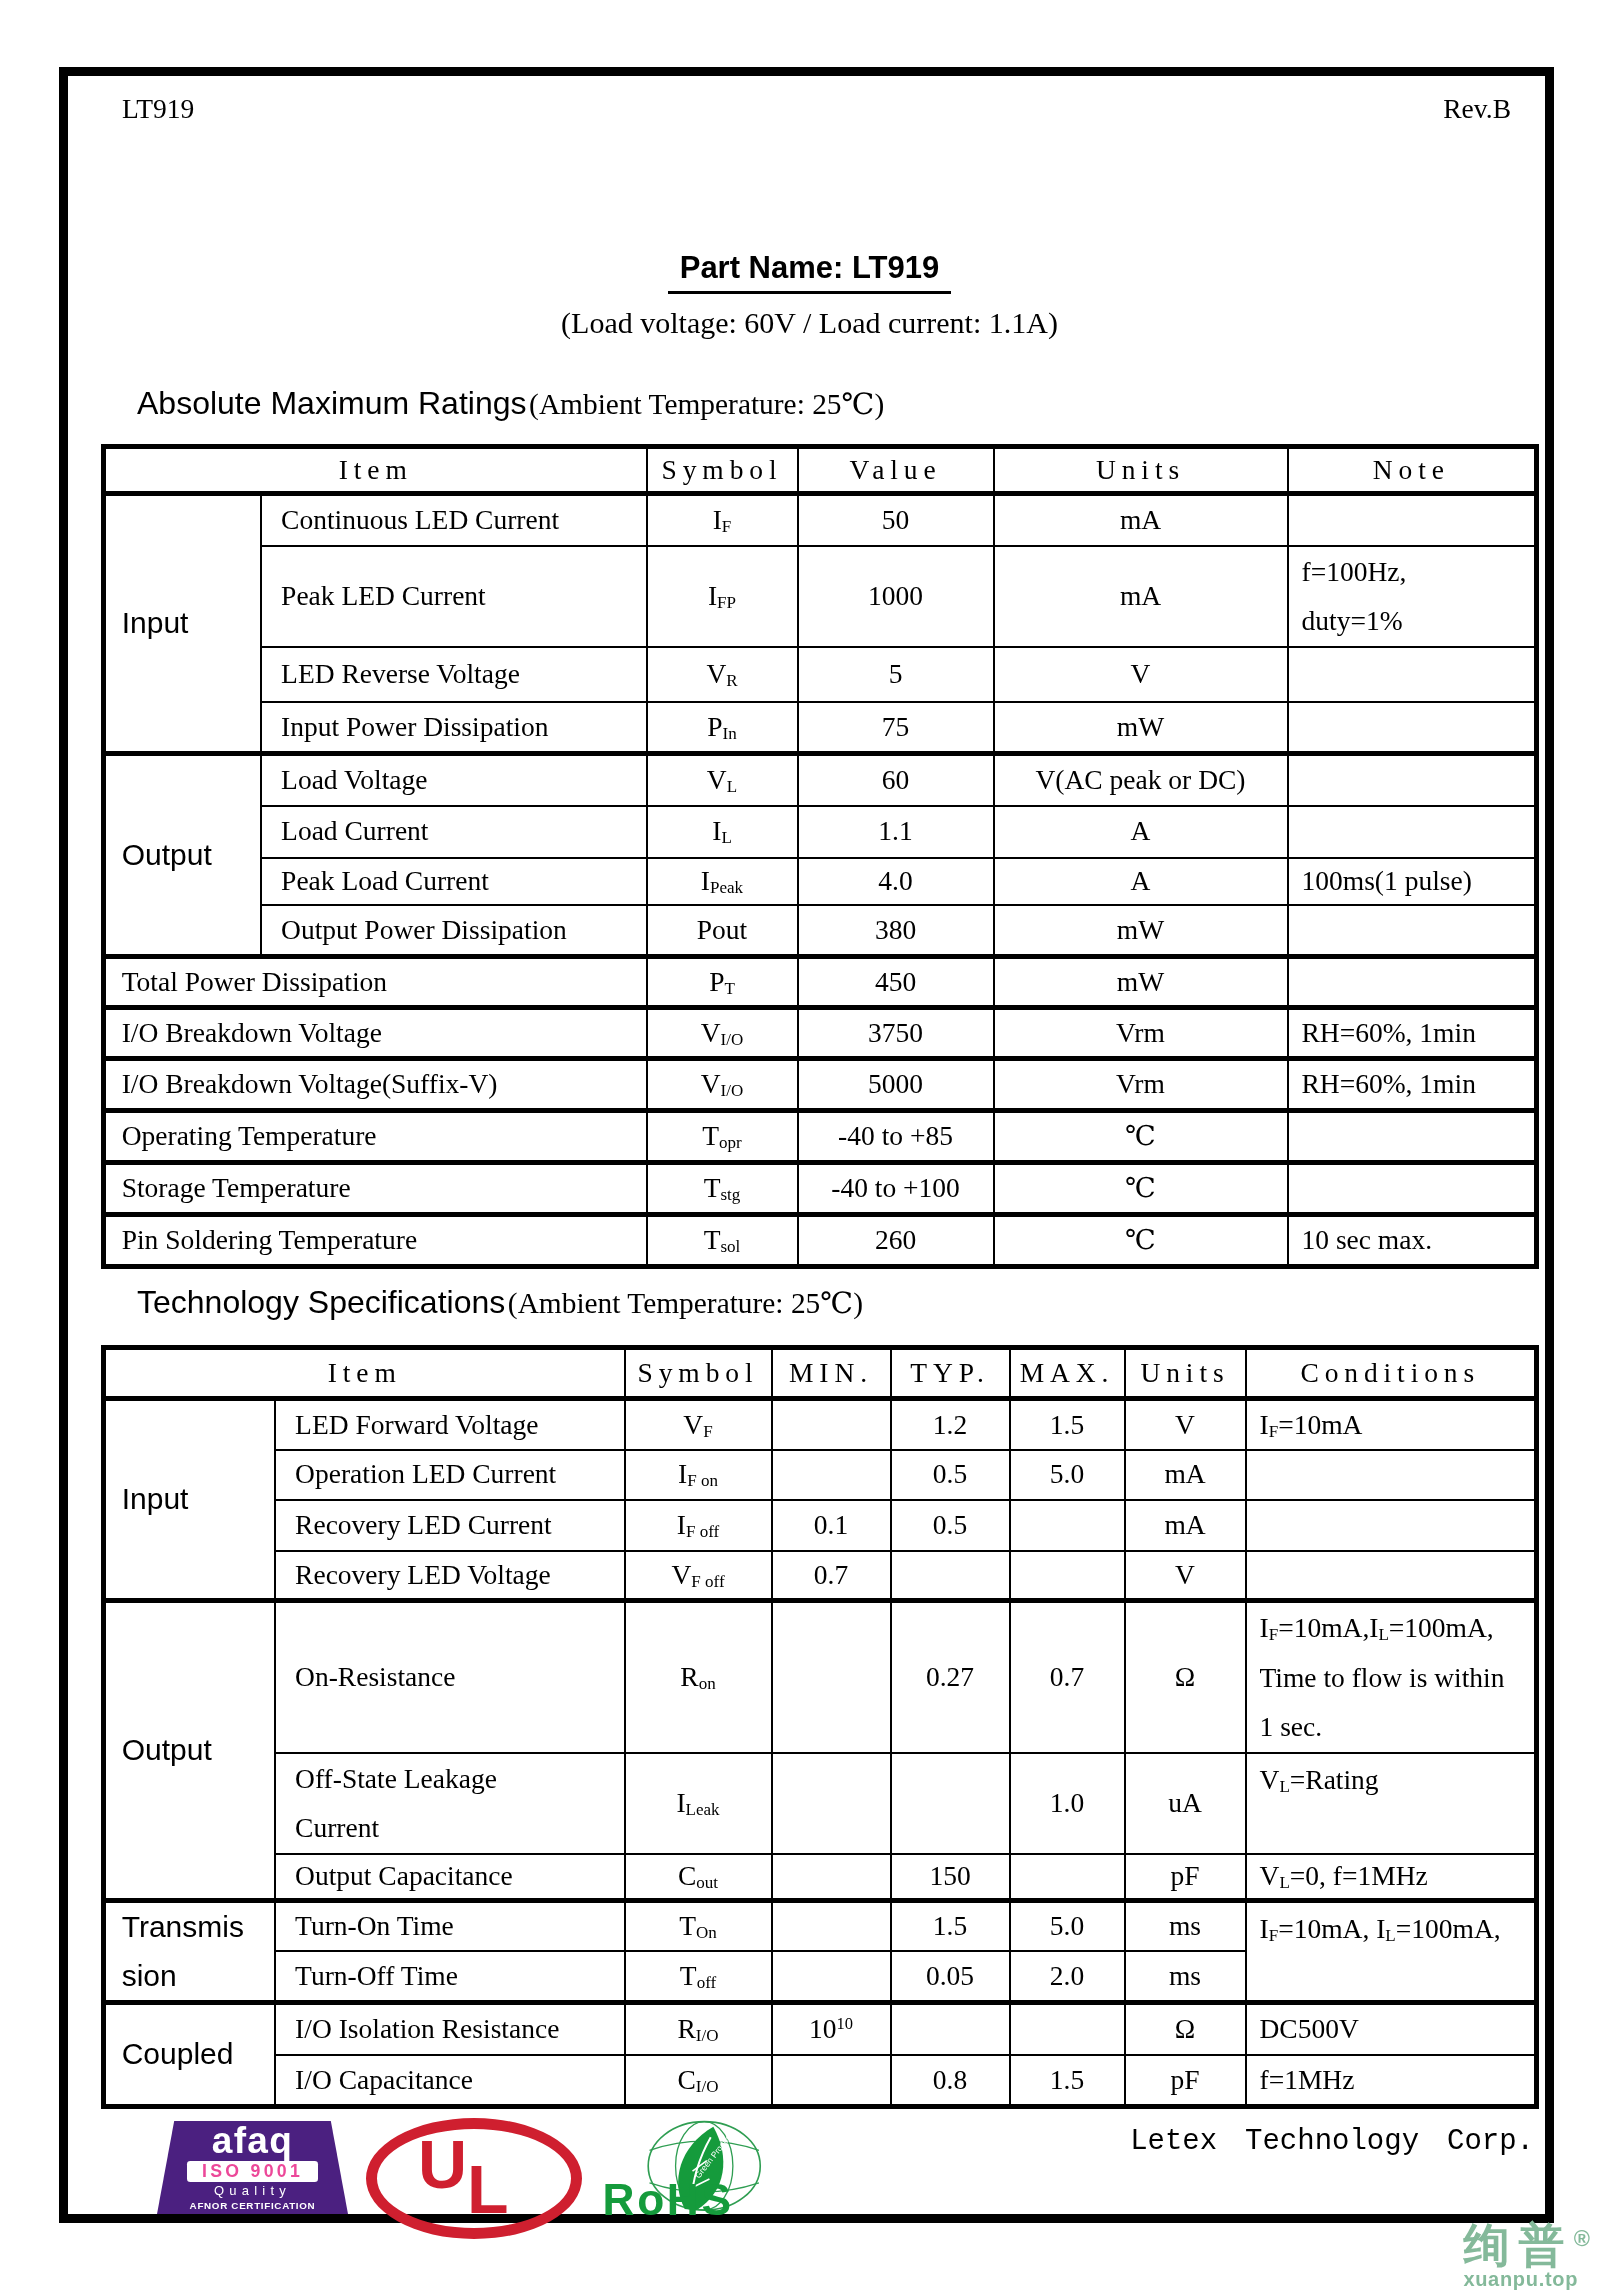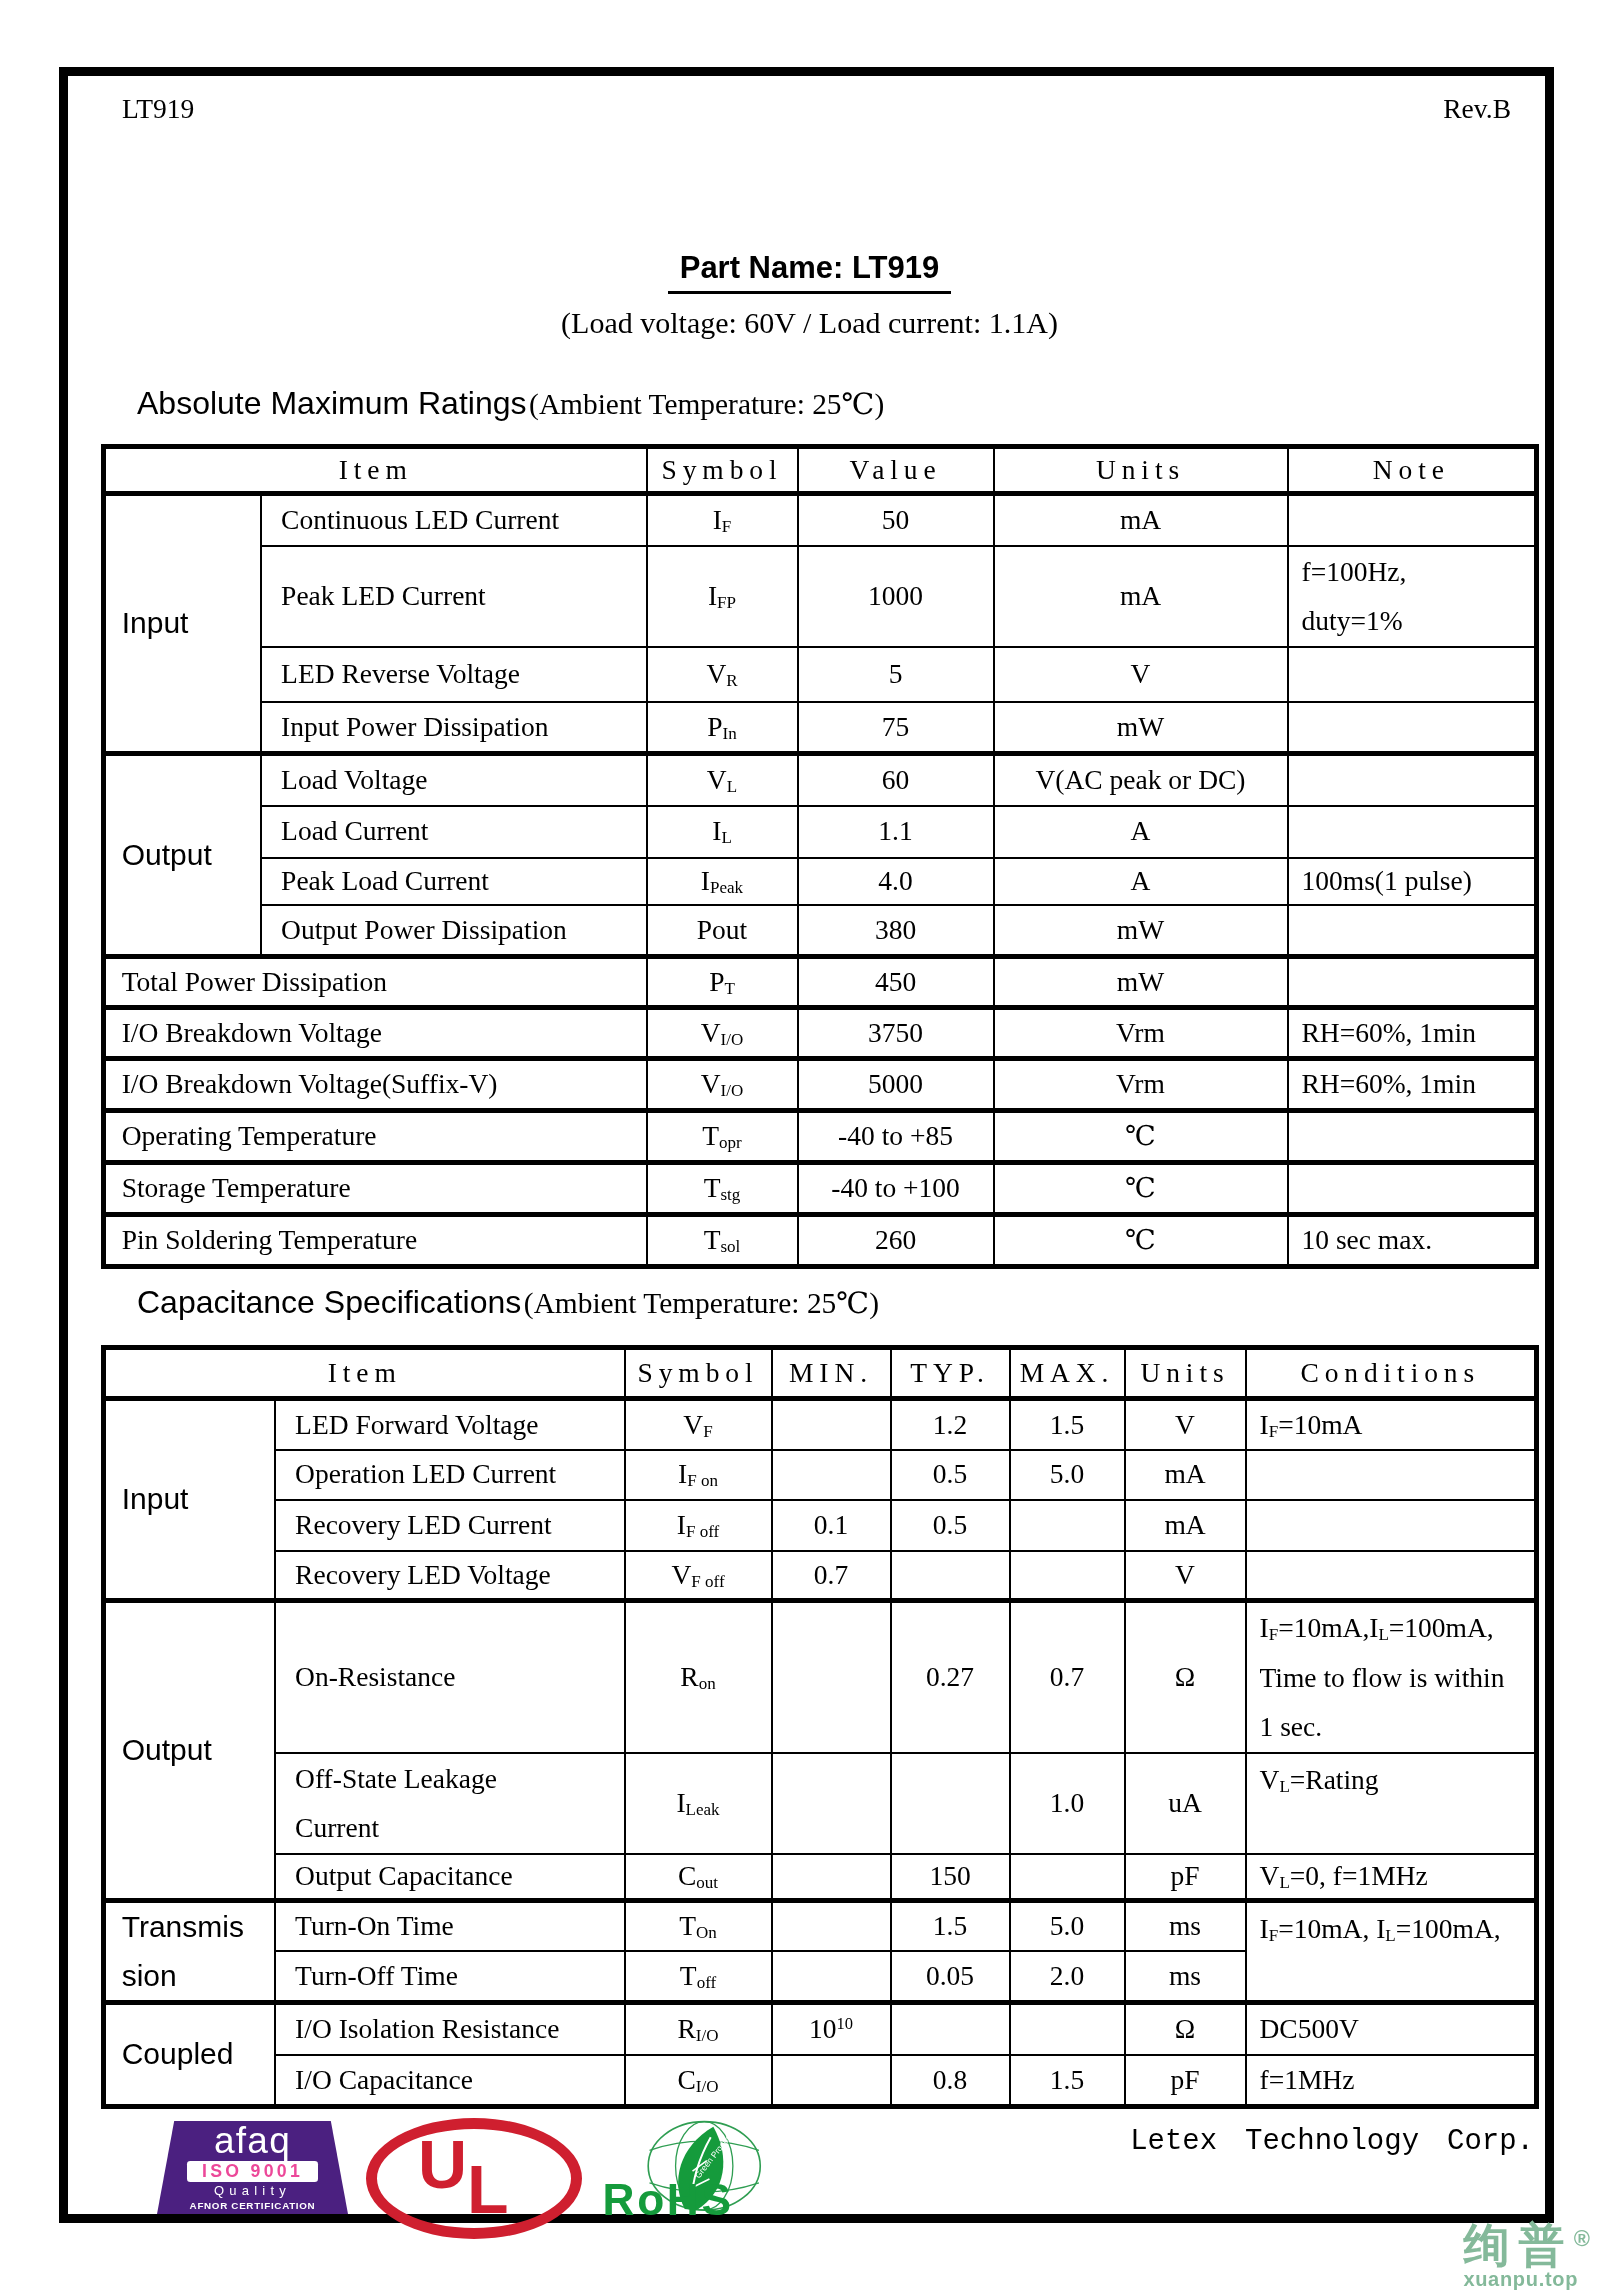--- a/index.html
+++ b/index.html
@@ -35,21 +35,21 @@
   td.ml{line-height:1.8;}
   td.vt{vertical-align:top;padding-top:9.2px;}
   sub{font-size:0.62em;vertical-align:-0.18em;line-height:0;letter-spacing:0;}
   sup{font-size:0.6em;vertical-align:0.55em;line-height:0;letter-spacing:0;}
   .company{position:absolute;right:88px;top:2125px;font-family:Liberation Mono, monospace;
            font-size:29px;word-spacing:10.5px;}
   
   .afaq{position:absolute;left:157px;top:2121px;width:191px;height:93px;background:#4b2080;
         clip-path:polygon(9% 0,91% 0,100% 100%,0 100%);text-align:center;color:#fff;
         font-family:"Liberation Sans","DejaVu Sans",sans-serif;}
-  .afaq .a-name{font-size:37px;font-weight:normal;line-height:37px;margin-top:1.3px;letter-spacing:1.3px;}
+  .afaq .a-name{font-size:37px;font-weight:bold;line-height:37px;margin-top:1.3px;letter-spacing:1.3px;}
   .afaq .a-iso{margin:1.3px auto 0 auto;width:131px;background:#fff;color:#ec4899;font-weight:bold;
                font-size:17.7px;line-height:21px;border-radius:3.3px;letter-spacing:3.3px;}
   .afaq .a-quality{font-size:13px;letter-spacing:5.2px;line-height:17px;}
   .afaq .a-afnor{font-size:9.8px;font-weight:bold;letter-spacing:0.7px;line-height:13px;}
   .ul-logo{position:absolute;left:366px;top:2118px;width:194px;height:99px;border:11px solid #cf1f2f;
            border-radius:50%;}
   .ul-logo .ul-u,.ul-logo .ul-l{position:absolute;color:#cf1f2f;font-weight:bold;font-size:68px;
            font-family:"Liberation Sans","DejaVu Sans",sans-serif;line-height:1;}
   .ul-logo .ul-u{left:41px;top:1.3px;}
   .ul-logo .ul-l{left:90px;top:26px;}
@@ -195,21 +195,21 @@
       <td class="itemfull" colspan="2">Pin Soldering Temperature</td>
       <td>T<sub>sol</sub></td>
       <td>260</td>
       <td>℃</td>
       <td class="note">10 sec max.</td>
     </tr>
     </tbody>
   </table>
 
   <div class="sec-heading sec2">
-    <span class="sh-sans">Capacitance Specifications</span>
+    <span class="sh-sans">Technology Specifications</span>
     <span class="sh-serif">(Ambient Temperature: 25℃)</span>
   </div>
 
   <table class="spec t2">
     <colgroup>
         <col style="width:171px">
         <col style="width:350px">
         <col style="width:147px">
         <col style="width:119px">
         <col style="width:119px">

